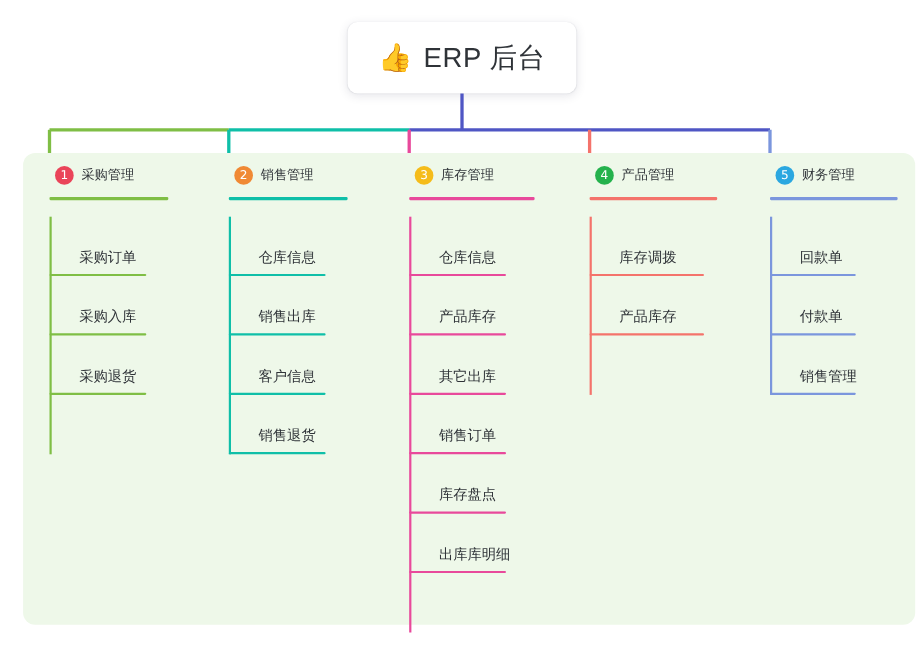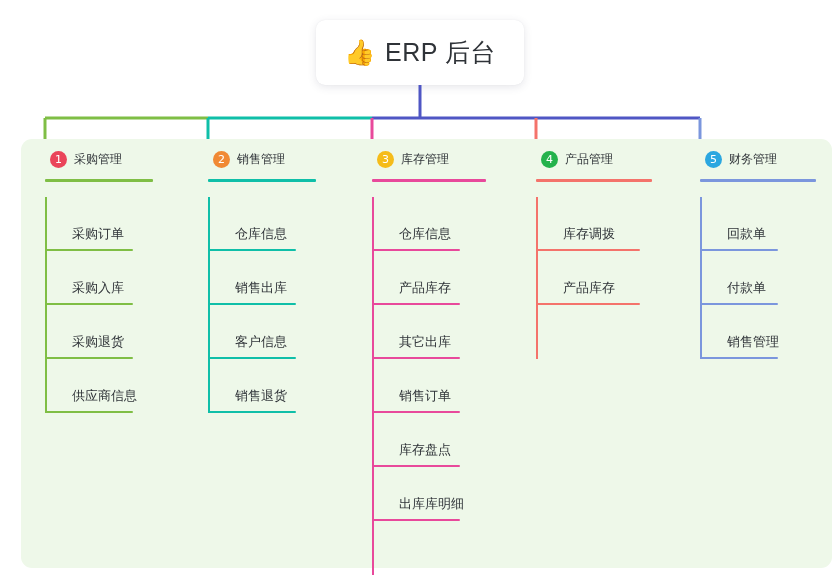--- a/index.html
+++ b/index.html
@@ -170,24 +170,20 @@
           <div class="item-rule" style="background: rgb(127, 190, 69); width: 88px;"></div>
         </div>
         <div class="item">
           <span class="item-label">采购入库</span>
           <div class="item-rule" style="background: rgb(127, 190, 69); width: 88px;"></div>
         </div>
         <div class="item">
           <span class="item-label">采购退货</span>
           <div class="item-rule" style="background: rgb(127, 190, 69); width: 88px;"></div>
         </div>
-        <div class="item">
-          <span class="item-label">供应商信息</span>
-          <div class="item-rule" style="background: rgb(127, 190, 69); width: 88px;"></div>
-        </div>
       </div>
     </div>
     <div class="column" style="left: 196px;">
       <div class="col-head">
         <span class="badge" style="background: rgb(240, 137, 52);">2</span>
         <span class="col-title">销售管理</span>
       </div>
       <div class="head-rule" style="background: rgb(15, 191, 168); width: 108px;"></div>
       <div class="items">
         <div class="spine" style="background: rgb(15, 191, 168); height: 216px;"></div>

